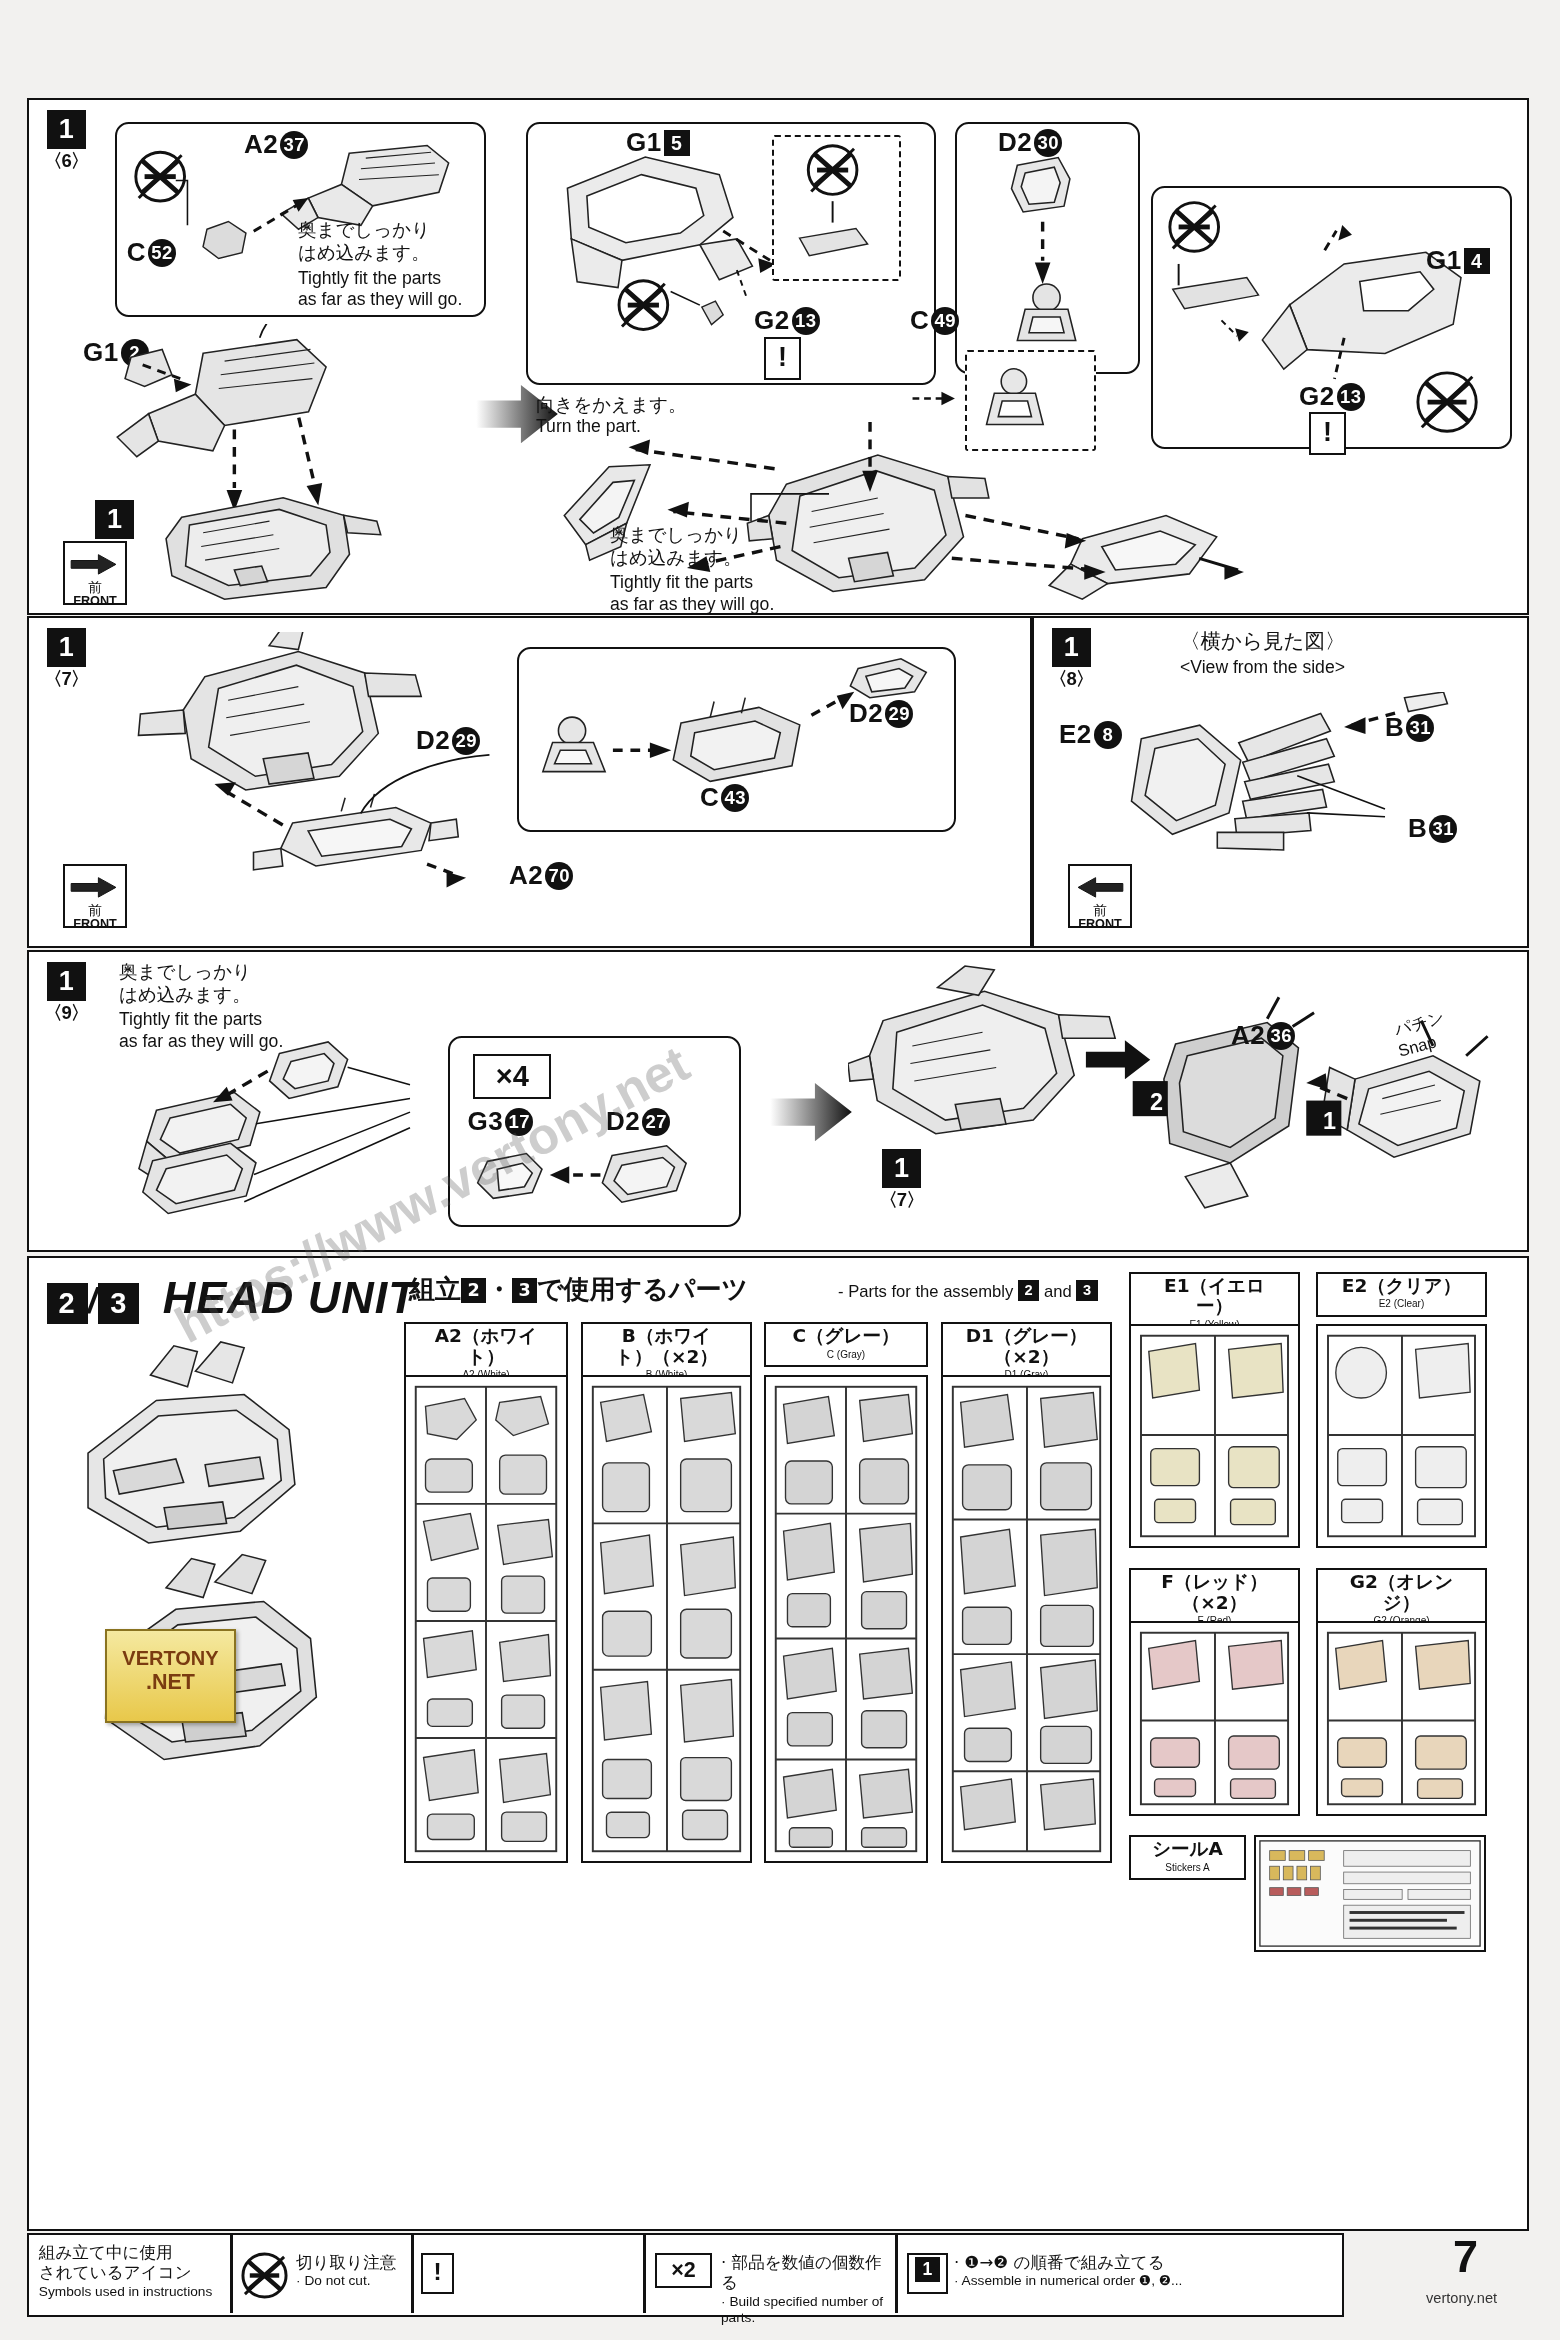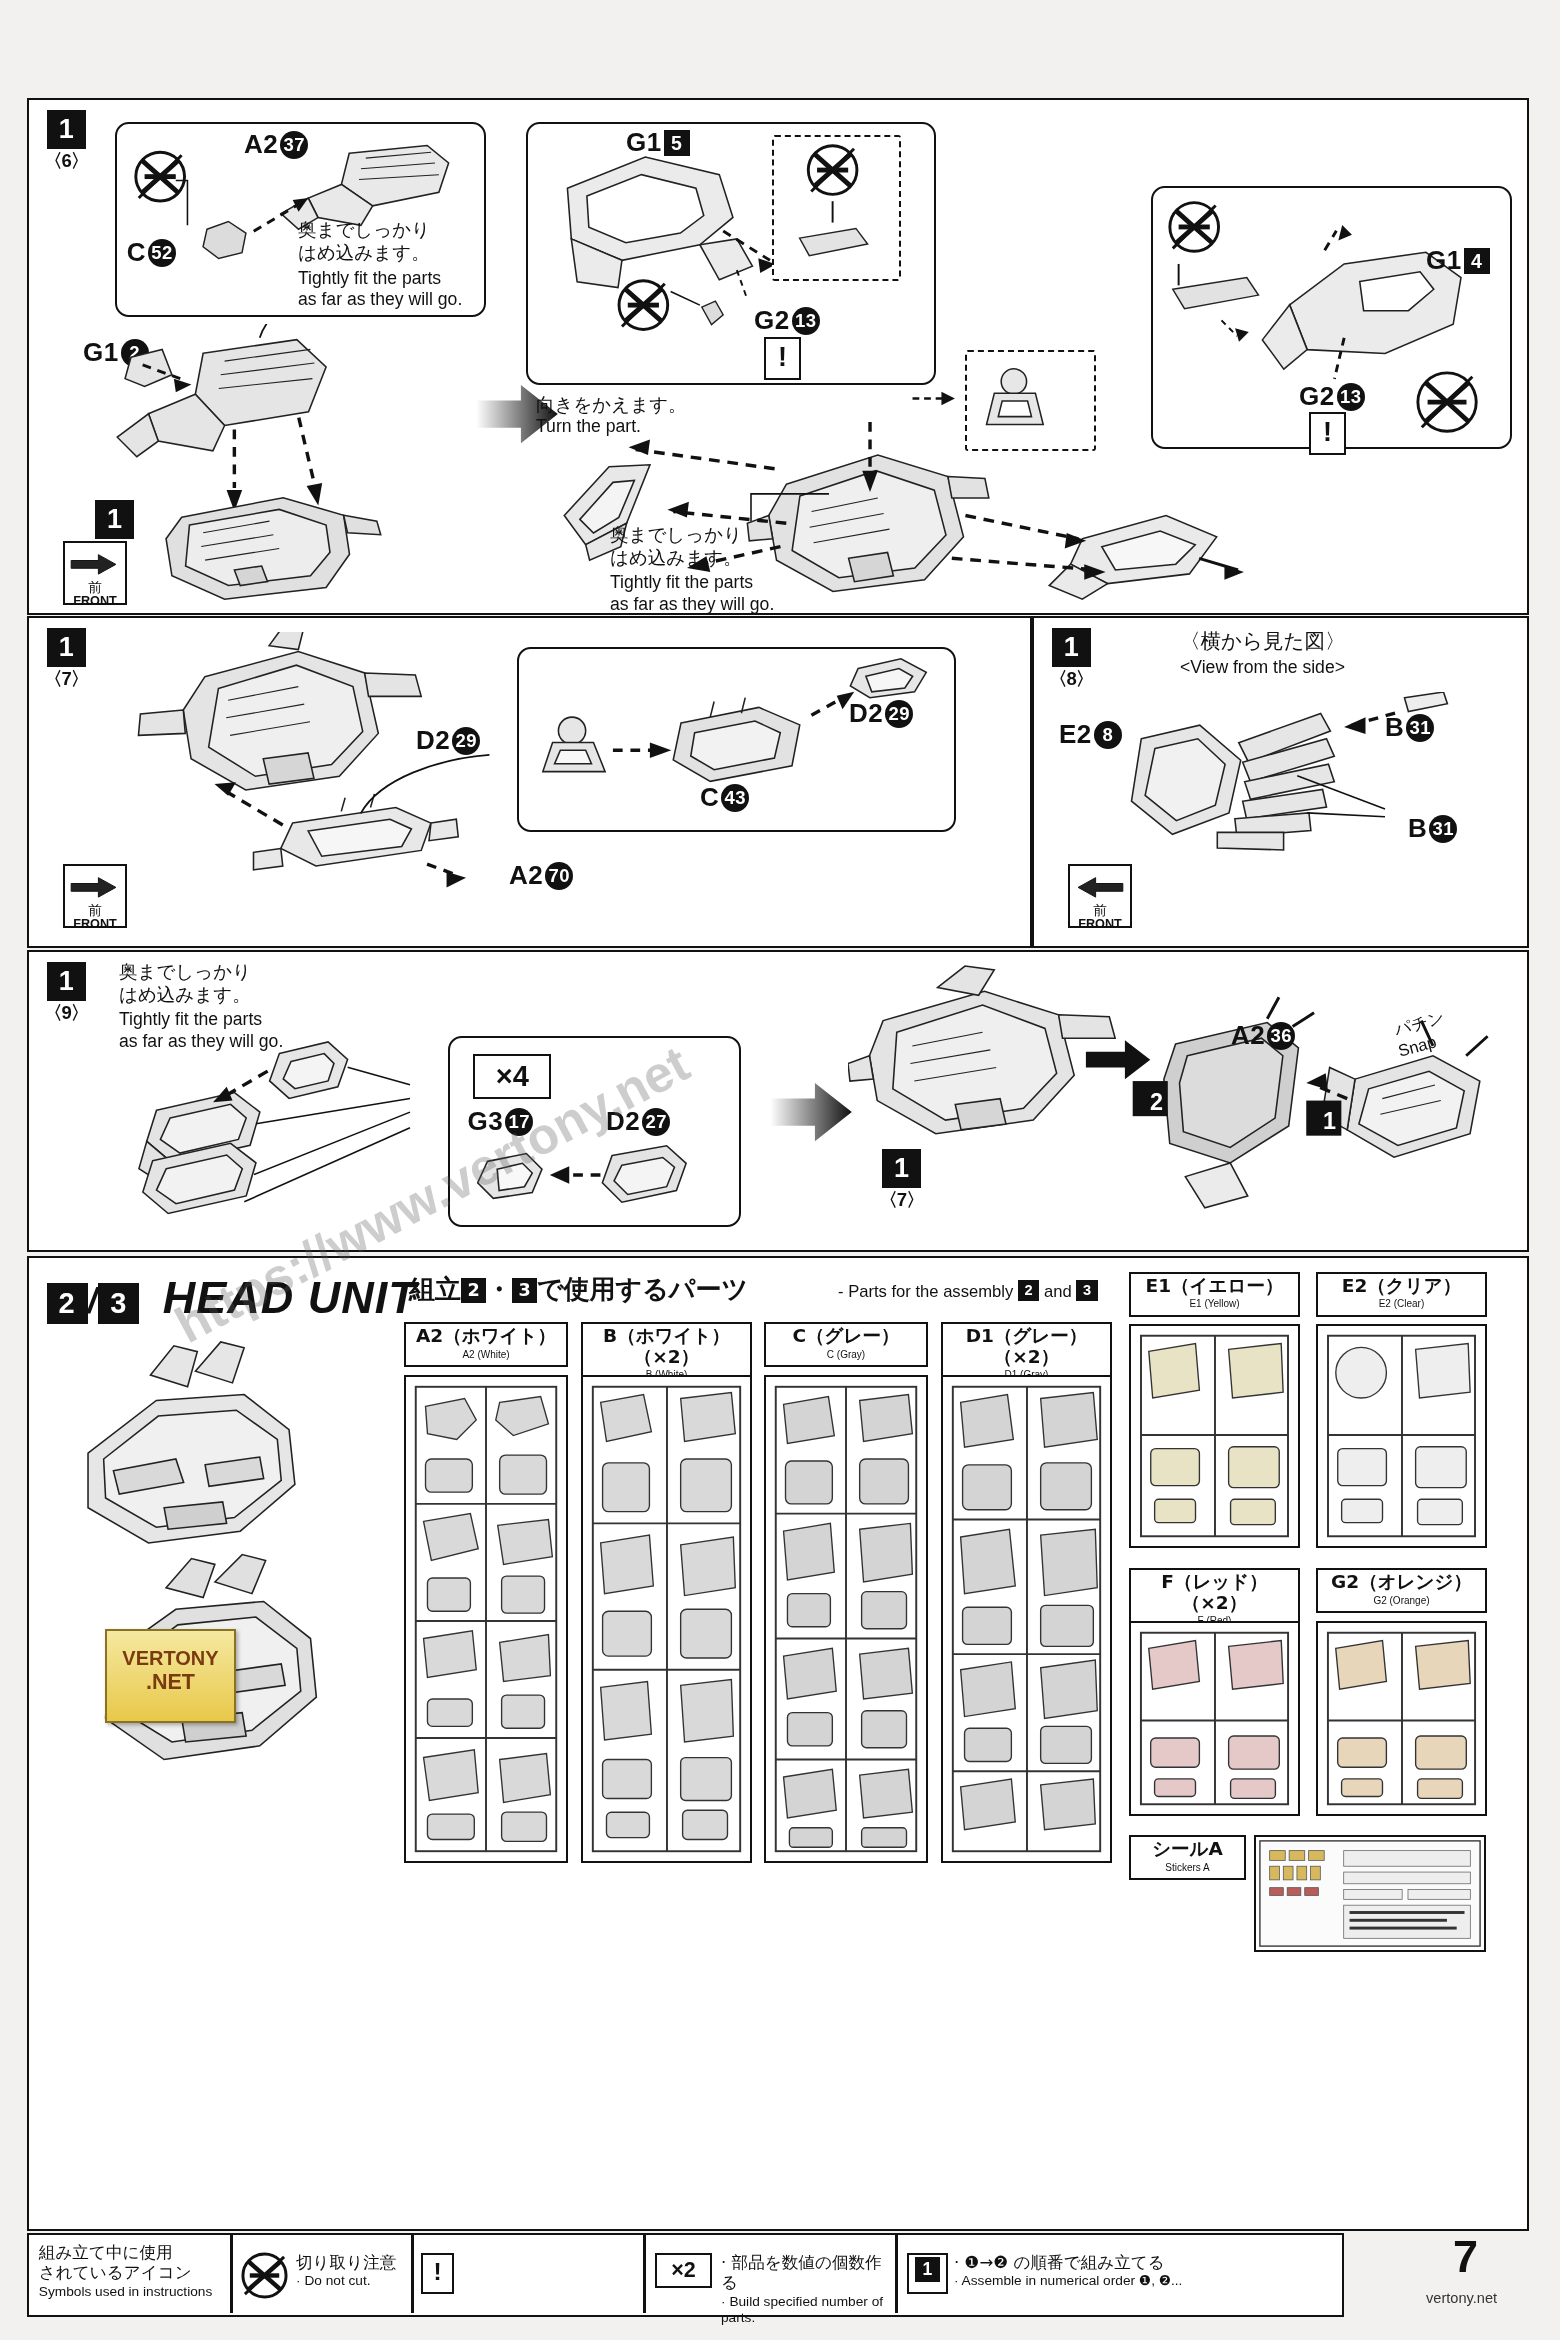--- a/index.html
+++ b/index.html
@@ -87,21 +87,21 @@
   .xbox{
     position:absolute;border:2px solid #111;background:#fff;
     font-size:29px;font-weight:bold;text-align:center;box-sizing:border-box;
   }
   
   .runnerbox{
     position:absolute;border:2px solid #111;background:#fff;box-sizing:border-box;
   }
   .runnerlbl{
     position:absolute;border:2px solid #111;background:#fff;box-sizing:border-box;
-    text-align:center;padding:2px 3px;
+    text-align:center;padding:2px 21px;
   }
   .runnerlbl .jp{display:block;font-size:18.5px;font-weight:bold;line-height:20.5px;
     font-family:"DejaVu Sans","Liberation Sans",sans-serif;}
   .runnerlbl .en{display:block;font-size:10px;line-height:16.6px;}
   
   .legend{
     position:absolute;border:2.9px solid #111;background:#fff;box-sizing:border-box;
   }
   .legcell{position:absolute;box-sizing:border-box;}
   .legcell .t1{font-size:16.6px;line-height:20.5px;font-family:"DejaVu Sans","Liberation Sans",sans-serif;}
@@ -279,20 +279,41 @@
           </g>
           <path d="M26 104 L84 94 L96 110 L36 122 Z" fill="#e3e3e3" stroke="#222" stroke-width="1.5"></path>
           <path d="M60 66 L60 88" stroke="#111" stroke-width="2"></path>
         </svg>
       </div>
     </div>
 
     <div class="jtext" style="left:507px;top:293px;">向きをかえます。</div>
     <div class="etext" style="left:507px;top:316px;">Turn the part.</div>
 
+    <div class="subbox" style="left:926px;top:21.5px;width:185px;height:252px;">
+      <svg width="181" height="248" viewBox="0 0 186 254">
+        <g fill="#e7e7e7" stroke="#222" stroke-width="1.6">
+          <path d="M62 42 L104 34 L116 56 L110 84 L68 90 L56 66 Z"></path>
+          <path d="M70 50 L100 44 L106 60 L100 80 L74 82 L66 64 Z" fill="#f4f4f4"></path>
+        </g>
+        <path d="M88 100 L88 140" stroke="#111" stroke-width="3.5" stroke-dasharray="10 8" fill="none"></path>
+        <path d="M80 142 l8 22 l8 -22 z" fill="#111"></path>
+        <g fill="#e4e4e4" stroke="#222" stroke-width="1.6">
+          <circle cx="92" cy="178" r="14"></circle>
+          <path d="M70 190 L114 190 L122 222 L62 222 Z"></path>
+          <path d="M78 198 L106 198 L110 214 L74 214 Z" fill="#f6f6f6"></path>
+        </g>
+      </svg>
+      <div class="partlbl" style="left:41px;top:3.9px;">
+        <span>D2</span><span class="circ">30</span>
+      </div>
+      <div class="partlbl" style="left:-47px;top:181px;">
+        <span>C</span><span class="circ">49</span>
+      </div>
+    </div>
 
     <div class="subbox" style="left:1122px;top:86px;width:361px;height:263px;">
       <svg width="357" height="259" viewBox="0 0 366 266">
         <g transform="translate(16,14)">
           <circle cx="26" cy="26" r="25" fill="#fff" stroke="#111" stroke-width="3"></circle>
           <path d="M26 26 L8 10 M26 26 L44 10 M26 26 L8 42 M26 26 L44 42" stroke="#111" stroke-width="5" fill="none"></path>
           <path d="M10 26 L42 26" stroke="#111" stroke-width="5"></path>
           <line x1="4" y1="48" x2="48" y2="4" stroke="#111" stroke-width="3"></line>
         </g>
         <path d="M26 78 L26 100" stroke="#111" stroke-width="2"></path>

